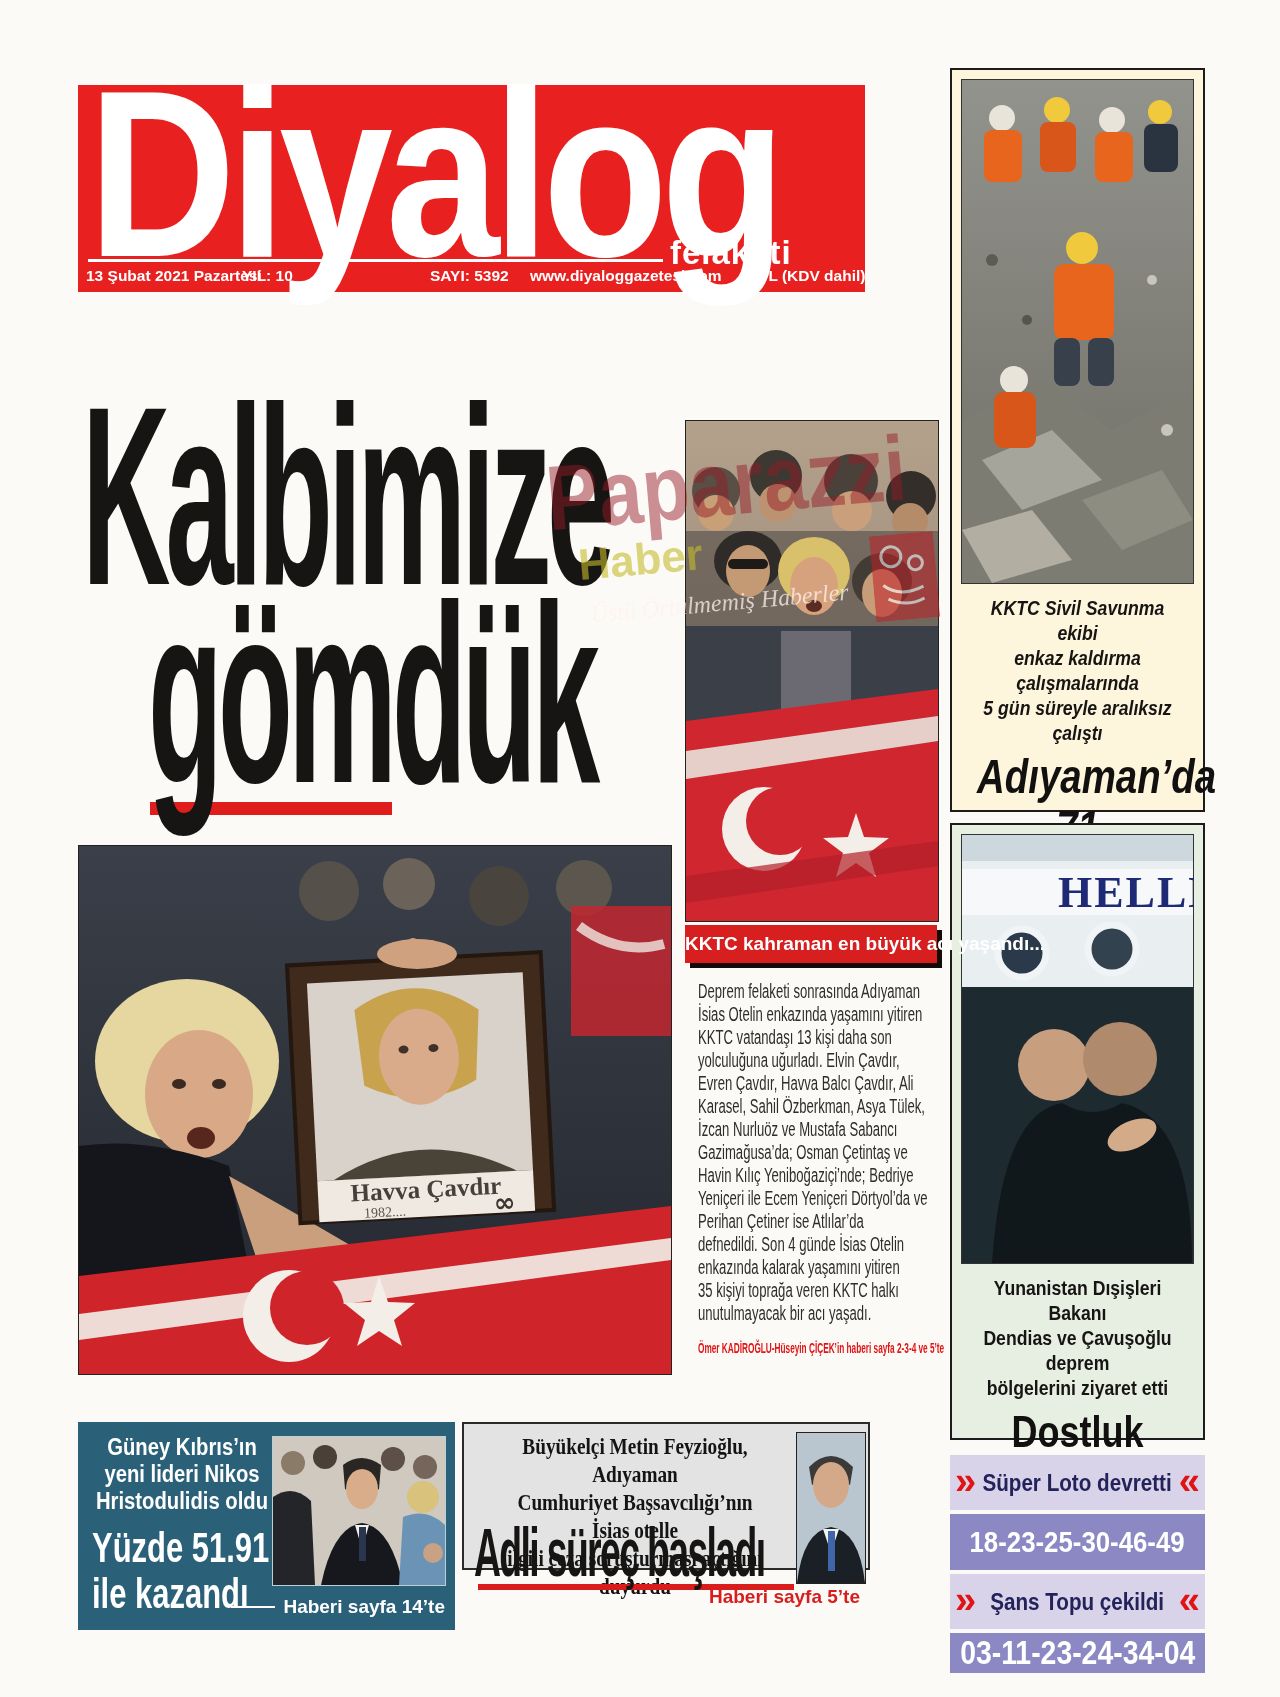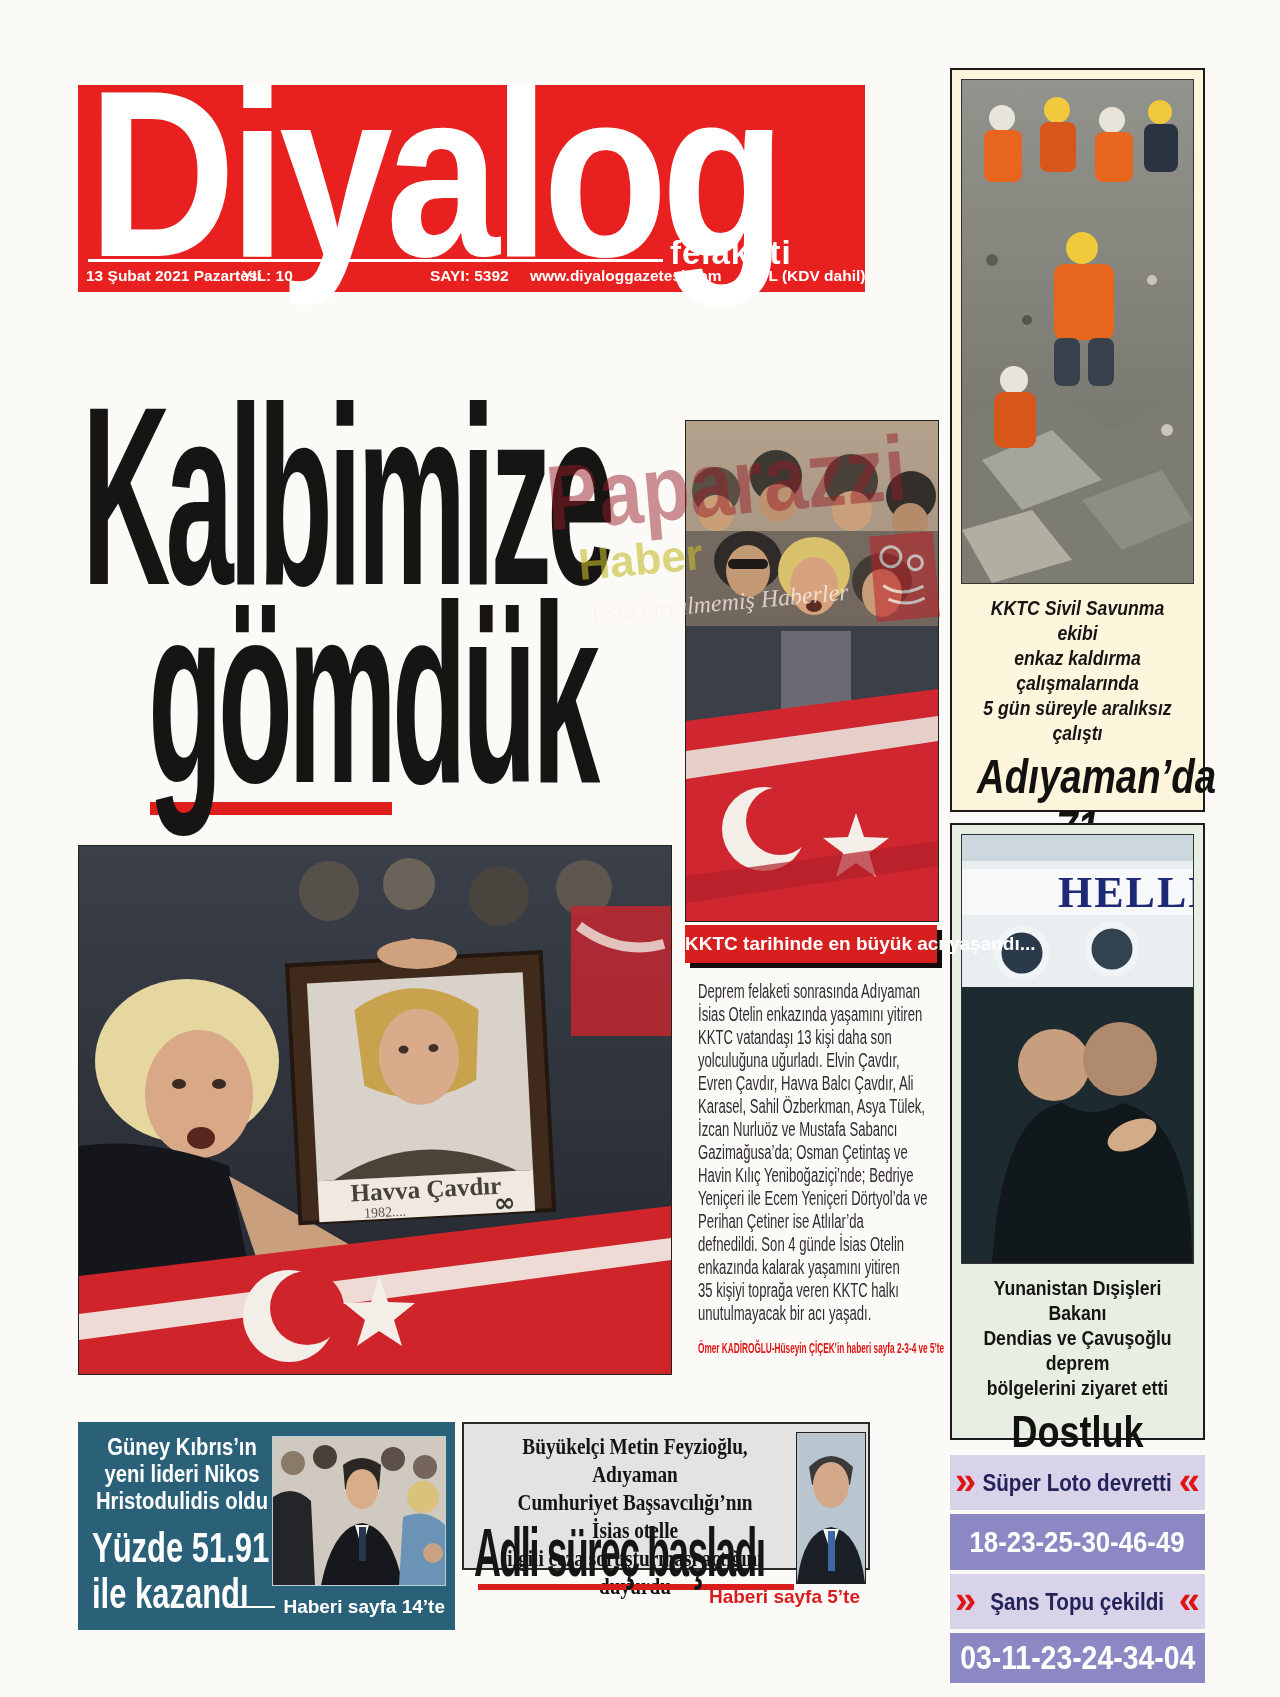--- a/index.html
+++ b/index.html
@@ -187,21 +187,21 @@
       <rect x="328" y="92" width="12" height="24" rx="6" fill="#cfa17e"></rect>
       <rect x="346" y="94" width="12" height="23" rx="6" fill="#cfa17e"></rect>
       <path d="M0 430 L592 360 L592 528 L0 528 Z" fill="#d0242b"></path>
       <path d="M0 468 L592 392 L592 414 L0 494 Z" fill="#f1ece4" opacity=".92"></path>
       <circle cx="210" cy="470" r="46" fill="#f3efe8"></circle>
       <circle cx="228" cy="462" r="37" fill="#d0242b"></circle>
       <path d="M300 430 l9 26 27 1 -21 17 8 26 -23-15 -22 15 8-26 -21-17 27-1 Z" fill="#f3efe8"></path>
     </svg>
   </div>
 
-  <div class="kicker">KKTC tarihinde en büyük acı yaşandı...</div>
+  <div class="kicker">KKTC kahraman en büyük acı yaşandı...</div>
   <div class="bodytext">Deprem felaketi sonrasında Adıyaman
 İsias Otelin enkazında yaşamını yitiren
 KKTC vatandaşı 13 kişi daha son
 yolculuğuna uğurladı. Elvin Çavdır,
 Evren Çavdır, Havva Balcı Çavdır, Ali
 Karasel, Sahil Özberkman, Asya Tülek,
 İzcan Nurluöz ve Mustafa Sabancı
 Gazimağusa’da; Osman Çetintaş ve
 Havin Kılıç Yeniboğaziçi’nde; Bedriye
 Yeniçeri ile Ecem Yeniçeri Dörtyol’da ve
@@ -336,18 +336,18 @@
       <span class="chev r">«</span>
     </div>
     <div class="lrow nums">
       <span class="txt">18-23-25-30-46-49</span>
     </div>
     <div class="lrow label">
       <span class="chev l">»</span>
       <span class="txt">Şans Topu çekildi</span>
       <span class="chev r">«</span>
     </div>
-    <div class="lrow nums" style="height:50px;margin-bottom:12px;">
+    <div class="lrow nums" style="height:40px;margin-bottom:12px;">
       <span class="txt" style="font-size:33px;">03-11-23-24-34-04</span>
     </div>
   </div>
 
 </div>
 
 </body></html>

